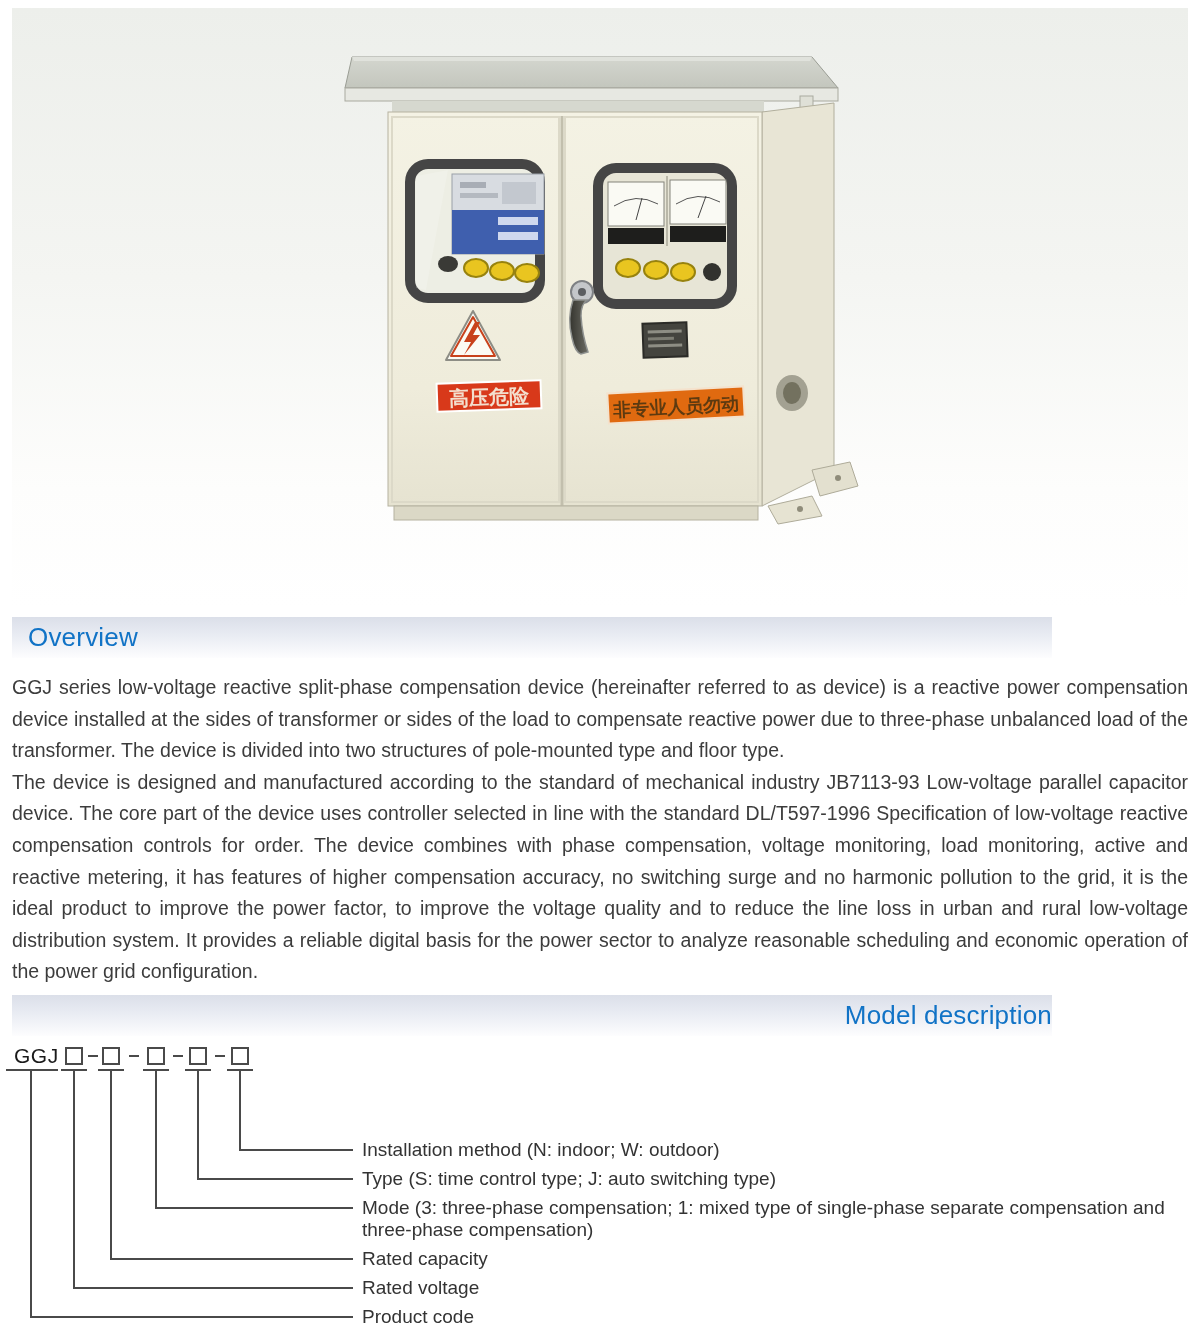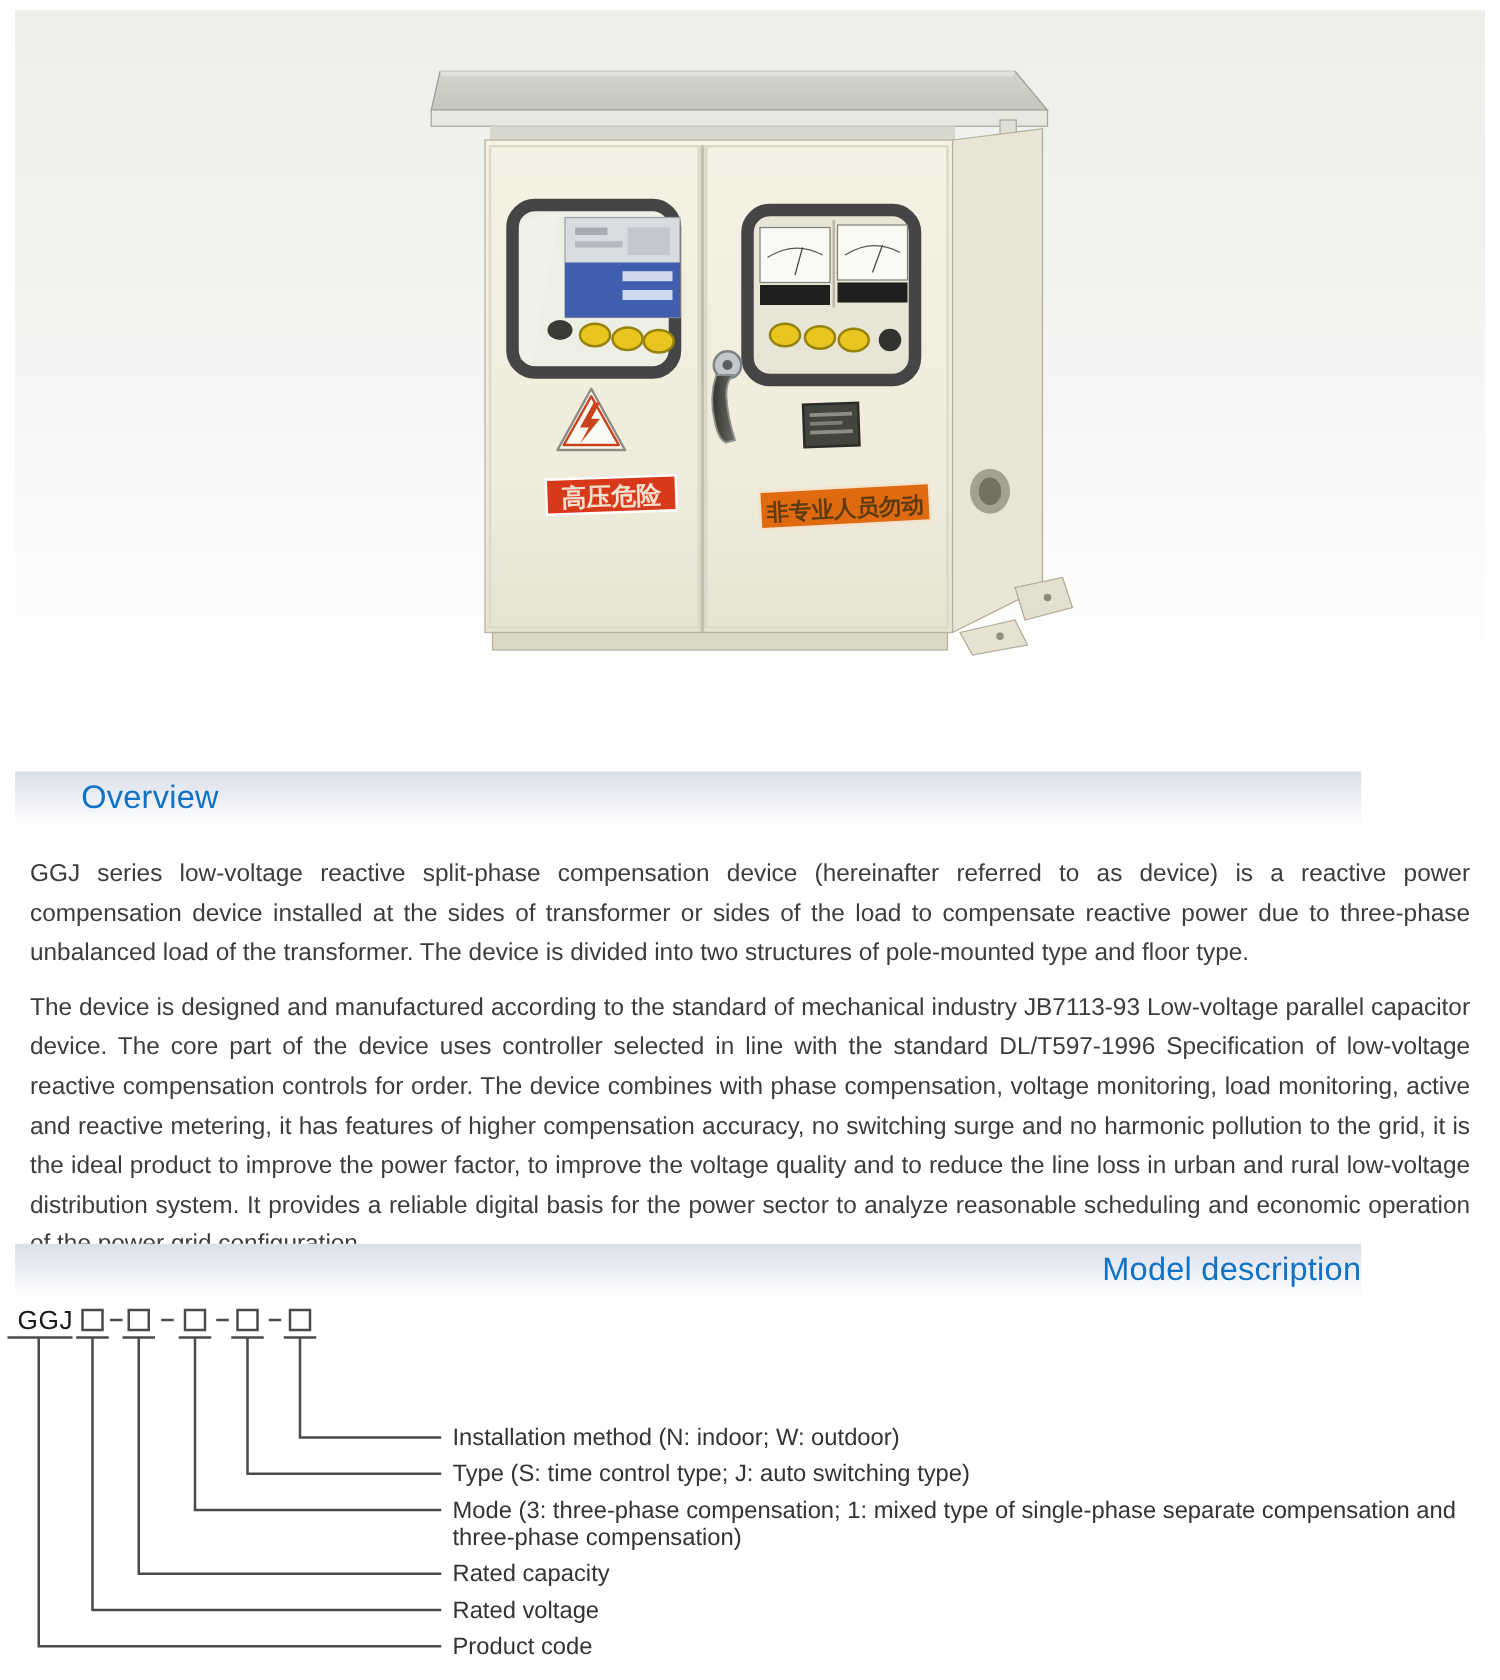--- a/index.html
+++ b/index.html
@@ -8,33 +8,33 @@
     background:#ffffff;
     font-family:"Liberation Sans", sans-serif;
     overflow:hidden;
   }
   .photo {
     position:absolute; top:8px; left:12px; width:1176px; height:600px;
   }
   .section-bar {
     position:absolute; left:12px; width:1040px; height:41px;
     background:linear-gradient(180deg,#dbdfe9 0%, #e9ecf3 45%, #fdfdfe 100%);
-    display:flex; align-items:center;padding-left:37px;
+    display:flex; align-items:center;
   }
   .section-bar .title {
     color:#1173c6; font-size:26px; padding-left:16px; letter-spacing:0.2px;
   }
   #bar-overview { top:617px; }
   #bar-model { top:995px;justify-content:flex-end; }
   .body-text {
     position:absolute; top:672px; left:12px; width:1176px;
     font-size:19.5px; line-height:31.6px; color:#3c3c3c;
     text-align:justify;
   }
-  .body-text p { margin:12px; }
+  .body-text p { margin:0; }
   .diagram { position:absolute; top:1040px; left:0; width:1188px; height:304px; }
   svg text { font-family:"Liberation Sans", sans-serif; }
   .diag-label { font-size:19px; fill:#333333; }
   .diag-line { stroke:#4a4a4a; stroke-width:2; fill:none; }
   .diag-box { stroke:#4a4a4a; stroke-width:2; fill:none; }
 </style>
 </head>
 <body>
 
 <div class="photo">

